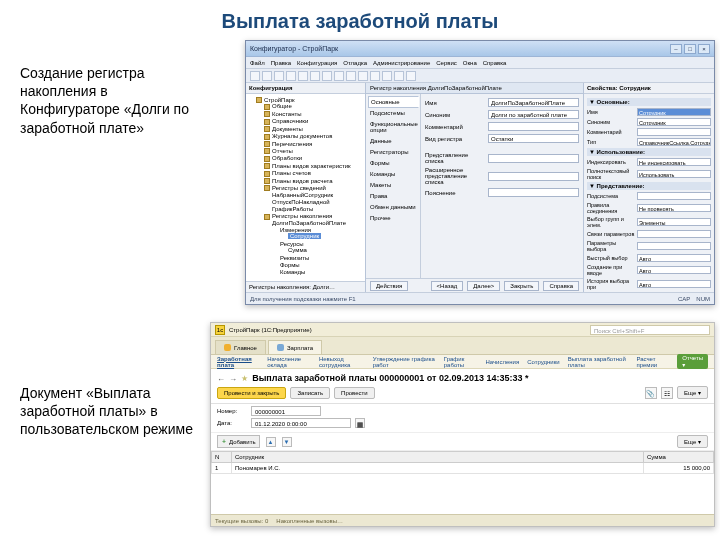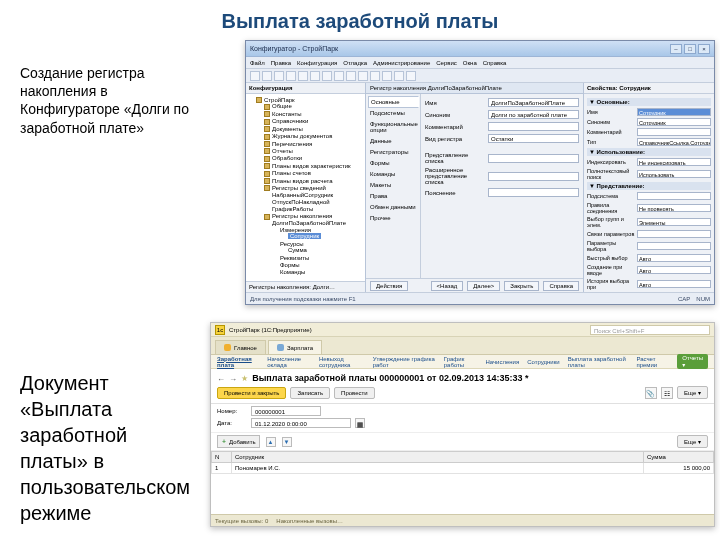--- a/index.html
+++ b/index.html
@@ -27,23 +27,23 @@
     position: absolute;
     left: 20px;
     top: 64px;
     width: 180px;
     font-size: 14px;
     line-height: 1.3;
   }
   .caption2 {
     position: absolute;
     left: 20px;
-    top: 370px;
+    top: 384px;
     width: 180px;
-    font-size: 20px;
+    font-size: 14px;
     line-height: 1.3;
   }
   
   .shot-top {
     position: absolute;
     left: 245px;
     top: 40px;
     width: 470px;
     height: 265px;
     border: 1px solid #7a8aa8;

